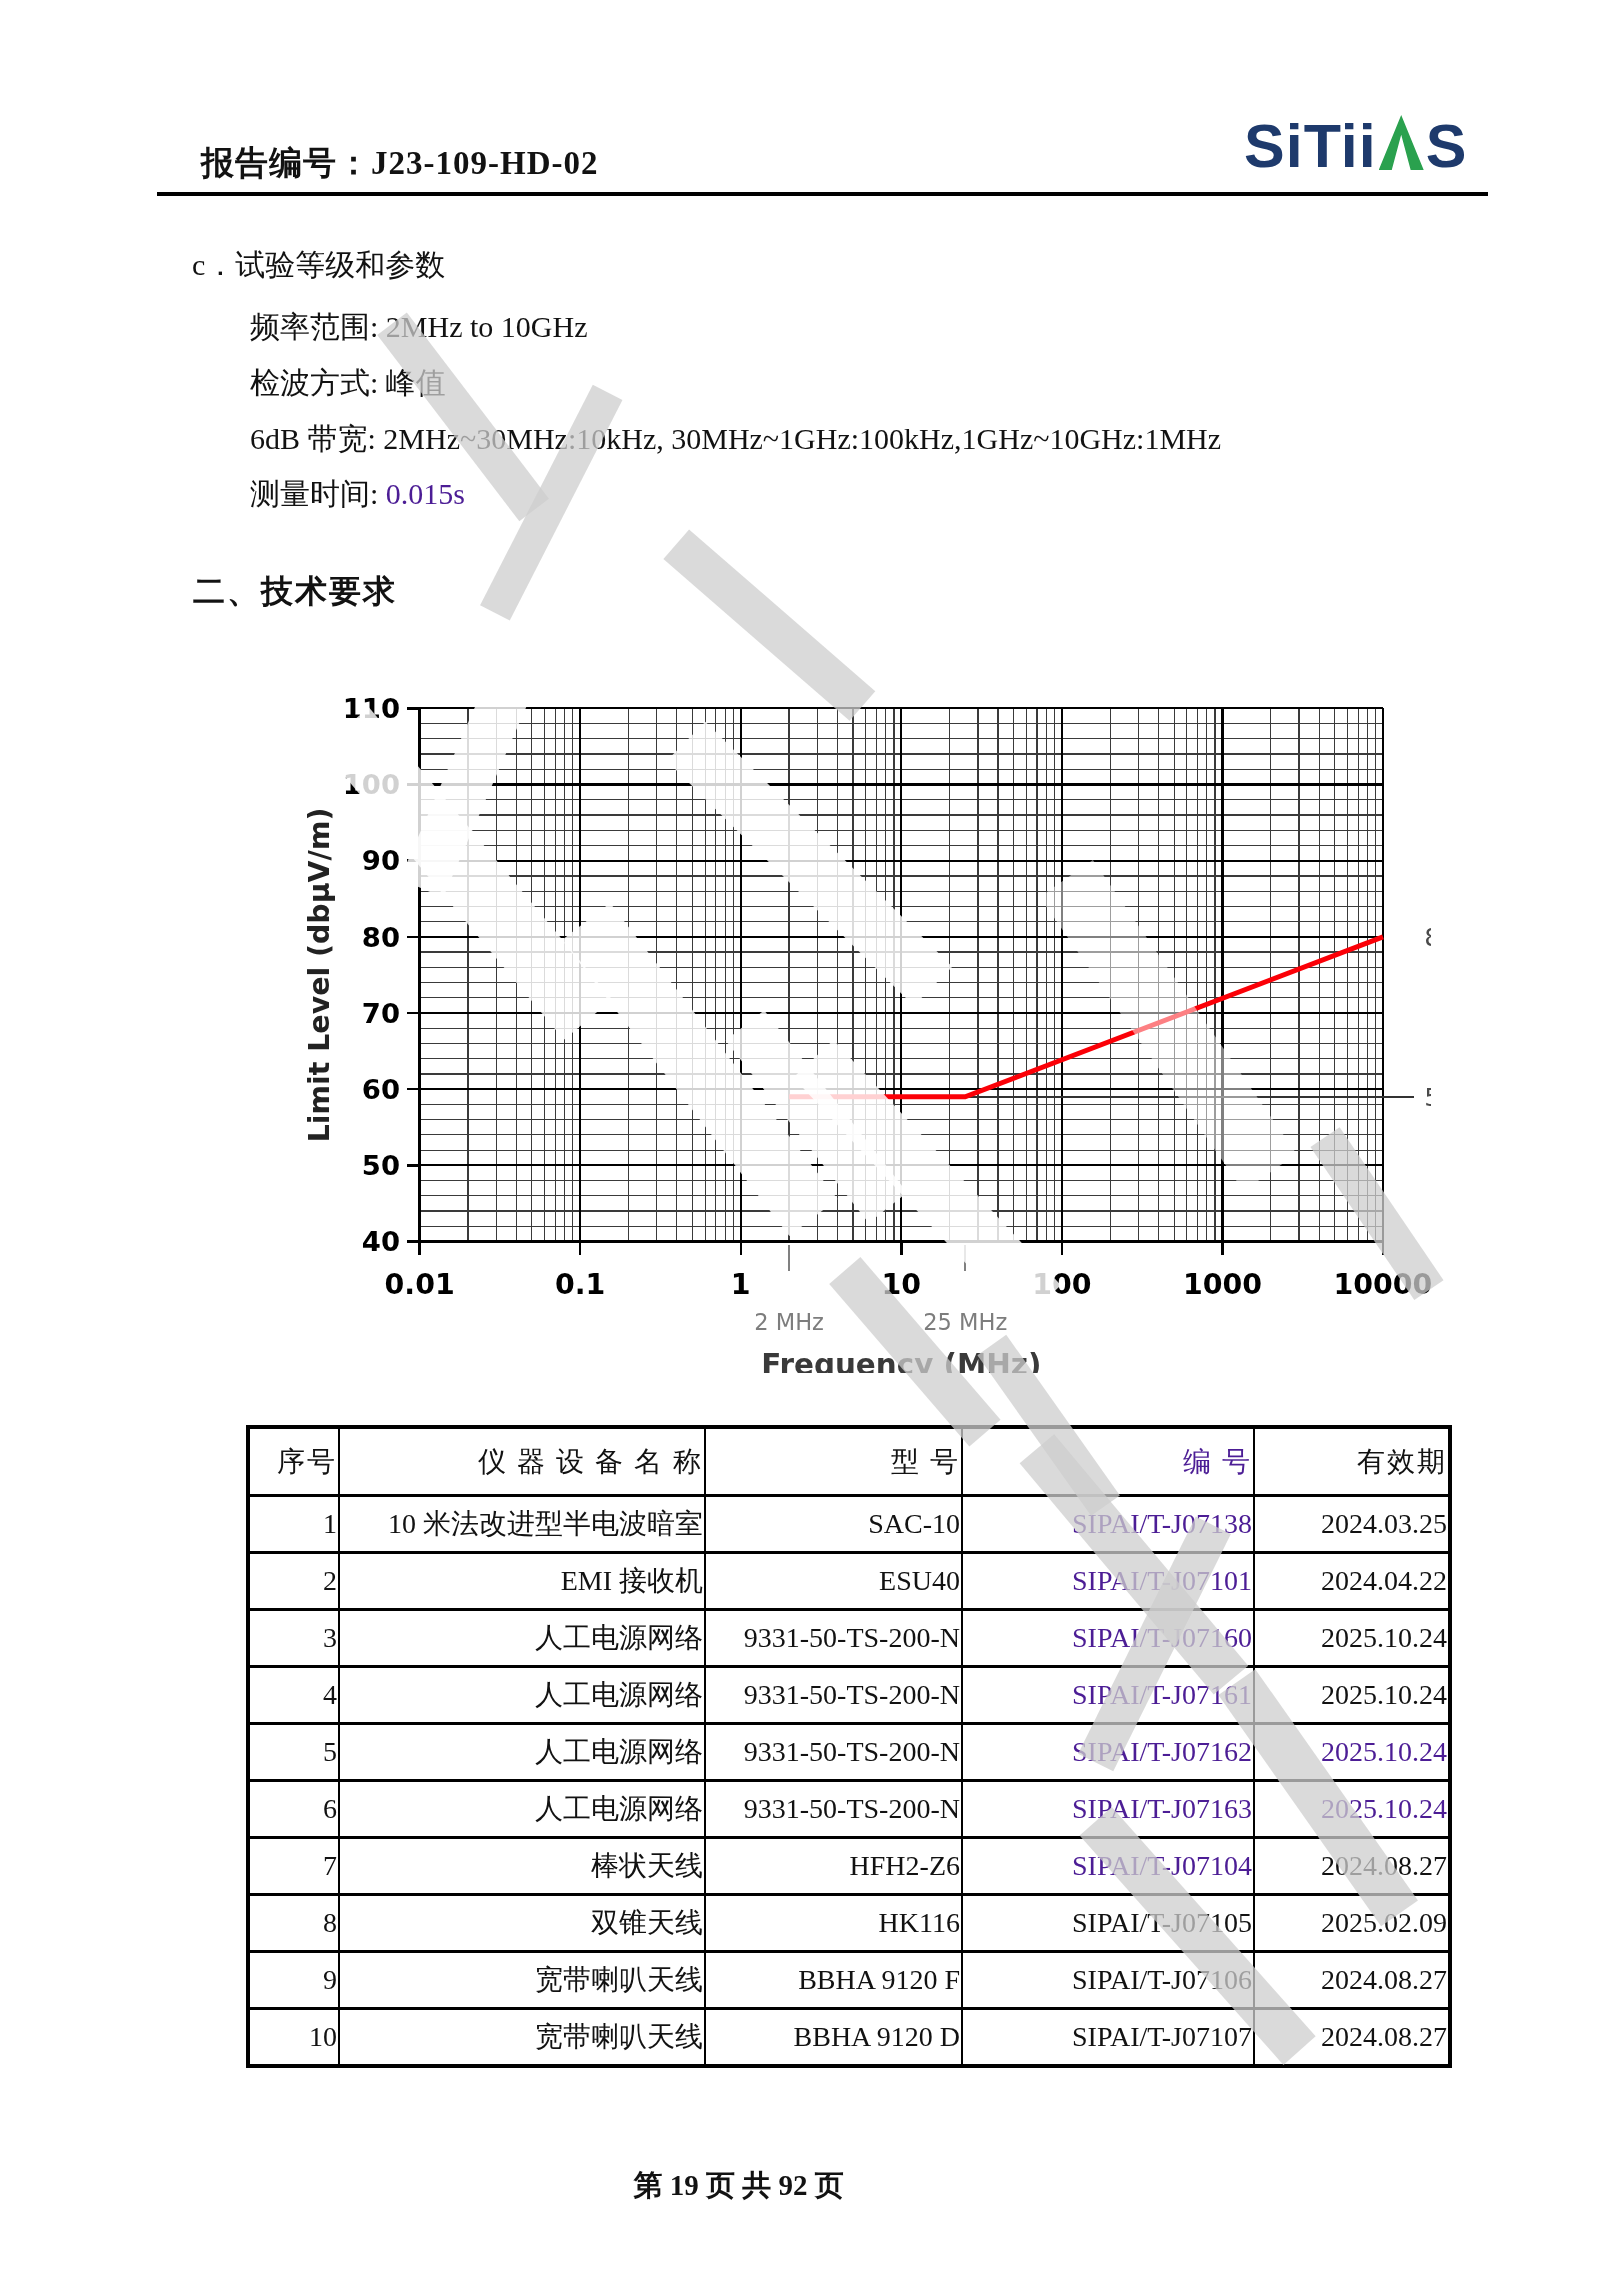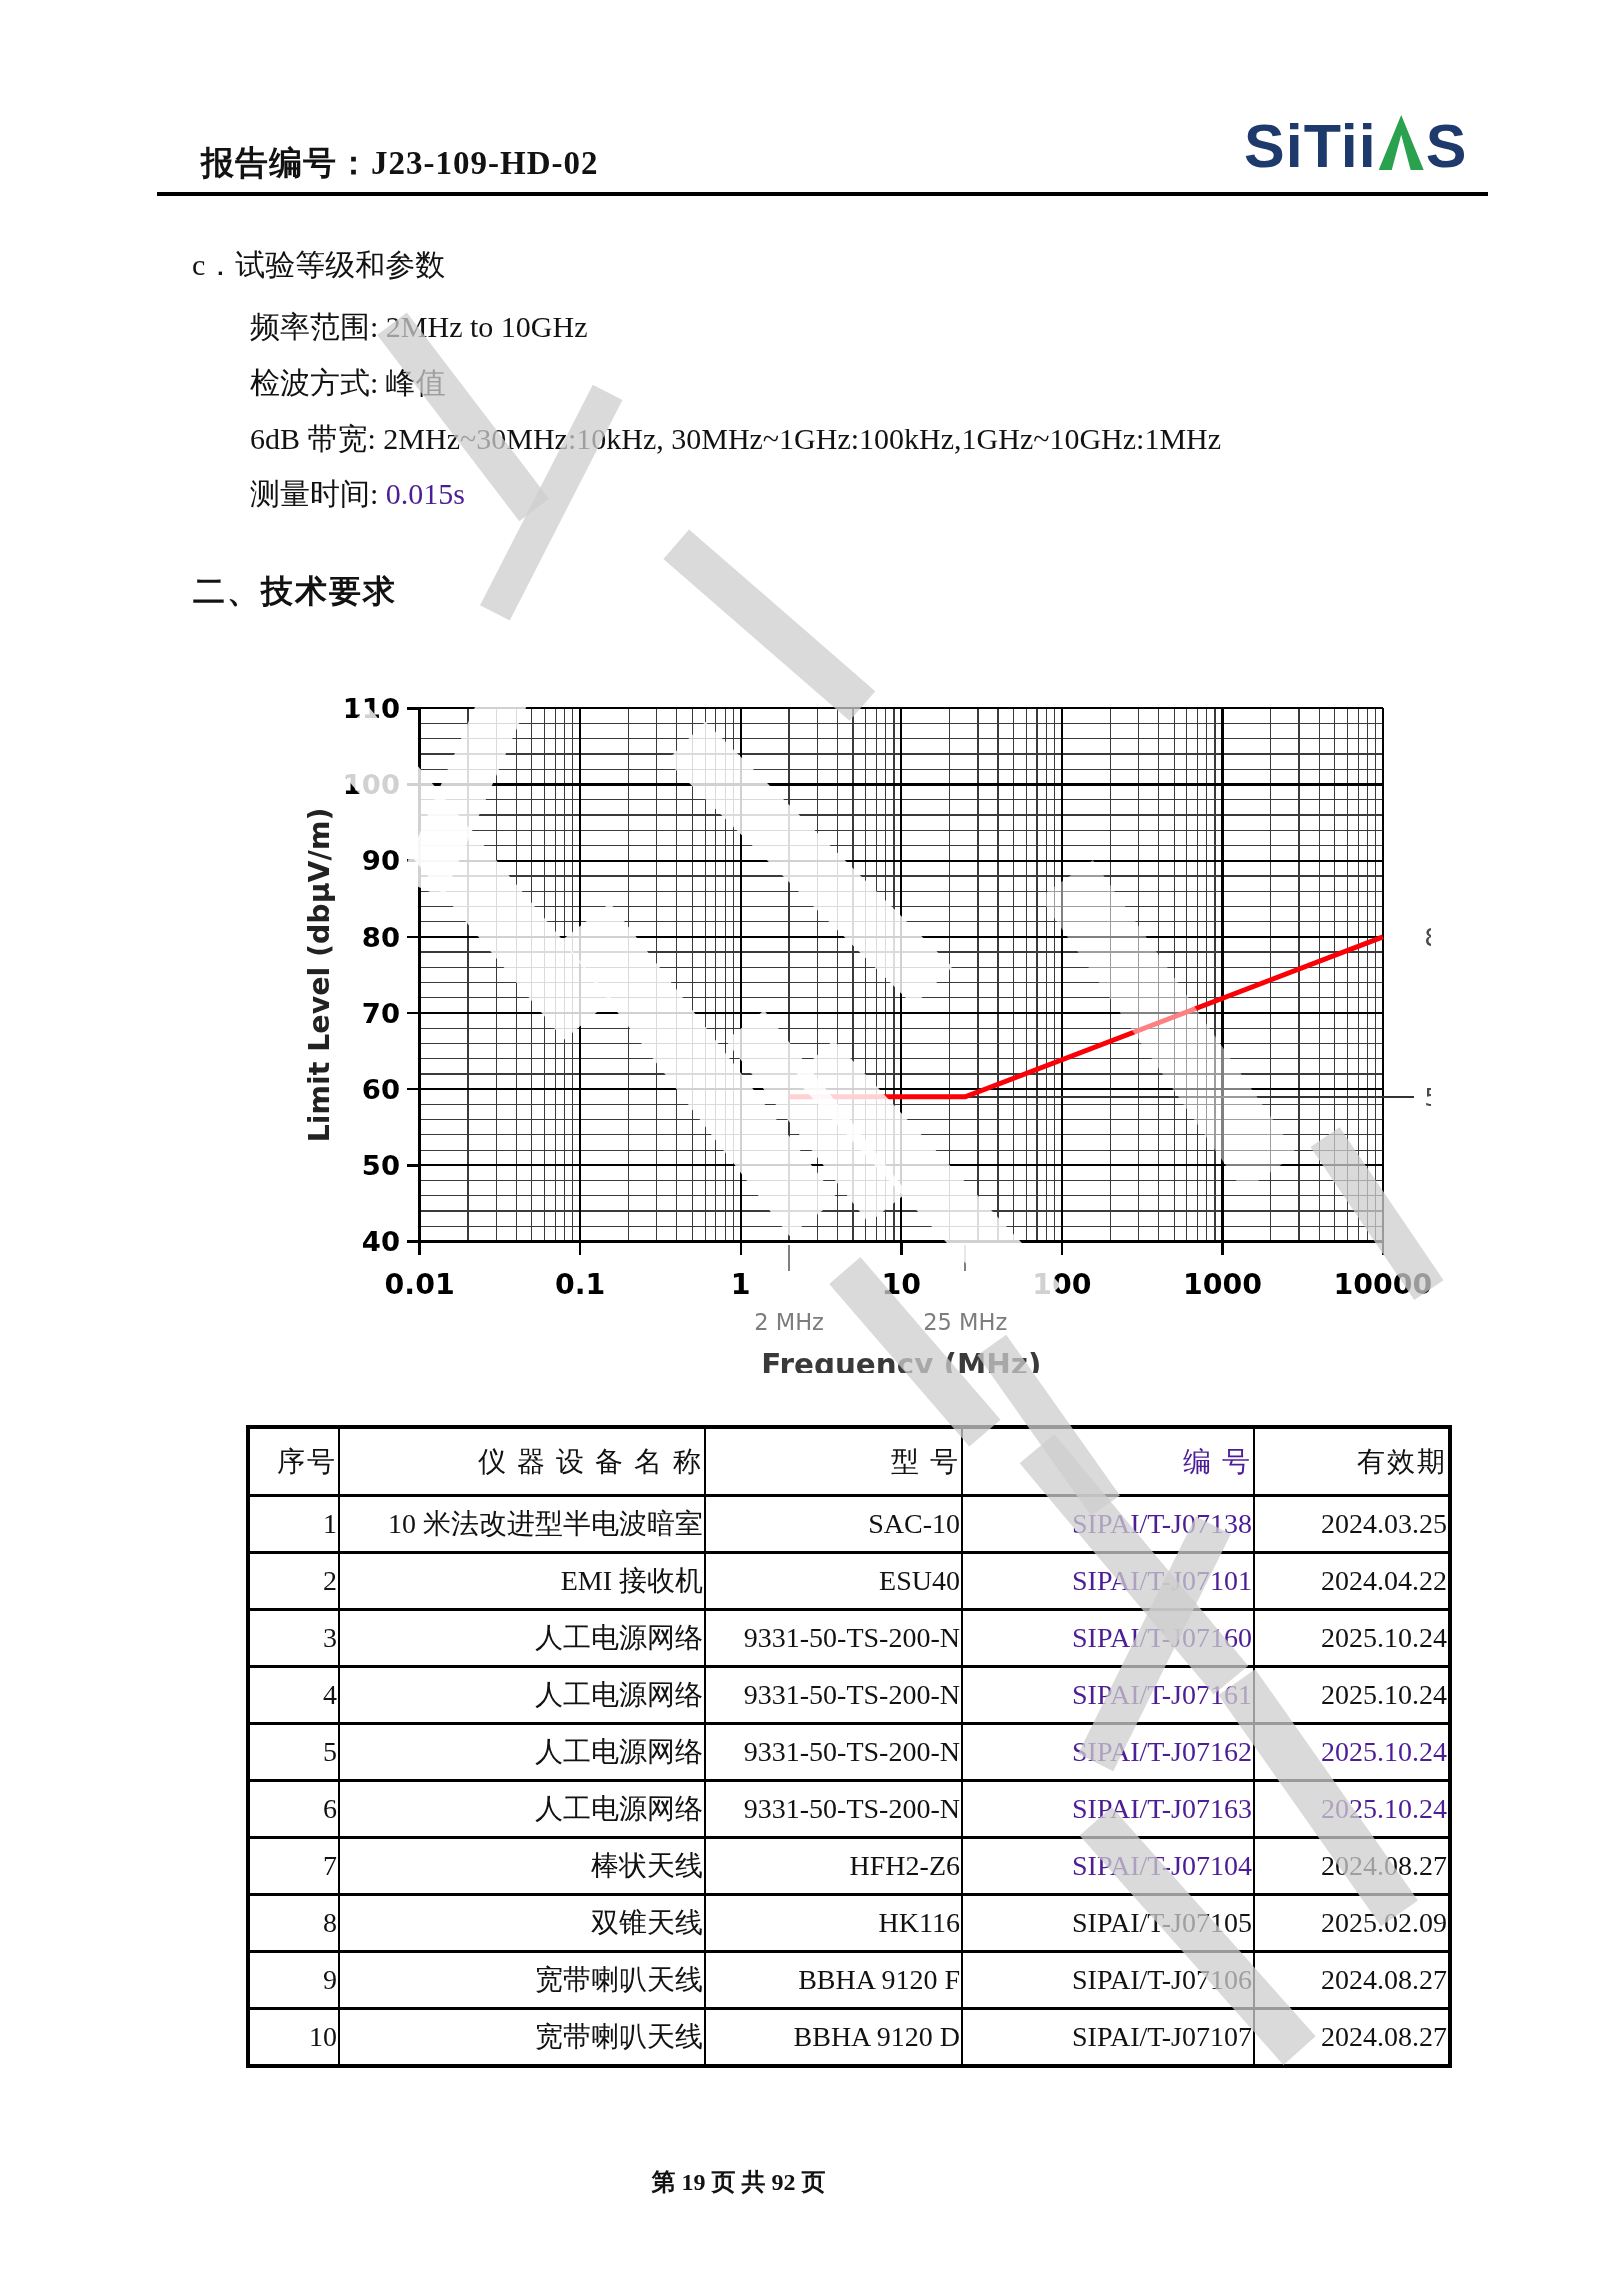--- a/index.html
+++ b/index.html
@@ -25,21 +25,21 @@
   #chart-svg{left:255px;top:667px;z-index:1;}
   #equip-table{position:absolute;left:246px;top:1425px;width:1202px;
         border-collapse:collapse;table-layout:fixed;z-index:1;}
   #equip-table th,#equip-table td{border-left:2px solid #000;border-right:2px solid #000;
         text-align:right;vertical-align:middle;font-size:28px;font-weight:normal;
         overflow:hidden;white-space:nowrap;}
   #equip-table tr{border-bottom:3.9px solid #000;}
   #equip-table{border:4.9px solid #000;}
   #equip-table th{height:63px;letter-spacing:2px;}
   #equip-table td{height:52px;}
-  .footer{left:0;top:2166px;width:1477px;text-align:center;font-size:24px;font-weight:bold;z-index:1;}
+  .footer{left:0;top:2166px;width:1477px;text-align:center;font-size:29px;font-weight:bold;z-index:1;}
   #wm{left:0;top:0;z-index:5;pointer-events:none;}
 </style>
 </head>
 <body>
 
 <div id="page">
 
   <div class="abs hdr-no">报告编号：J23-109-HD-02</div>
 
   <div class="abs logo"><span class="lg">SiTii</span><span class="lga"></span><span class="lg">S</span></div>

